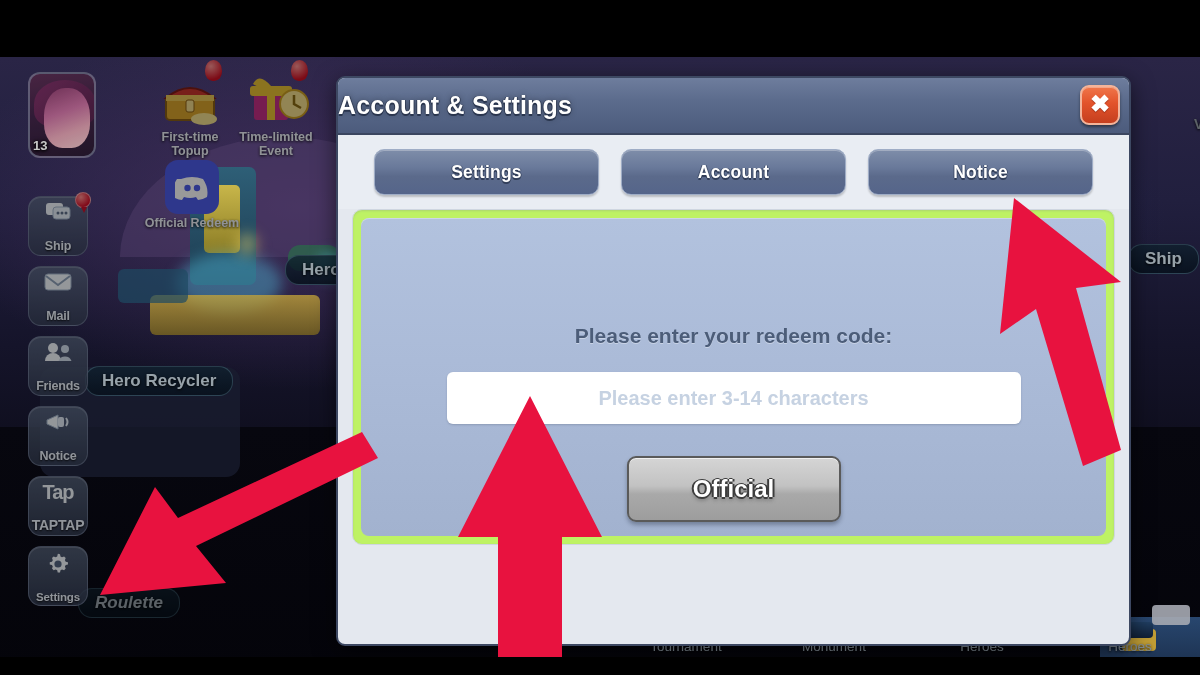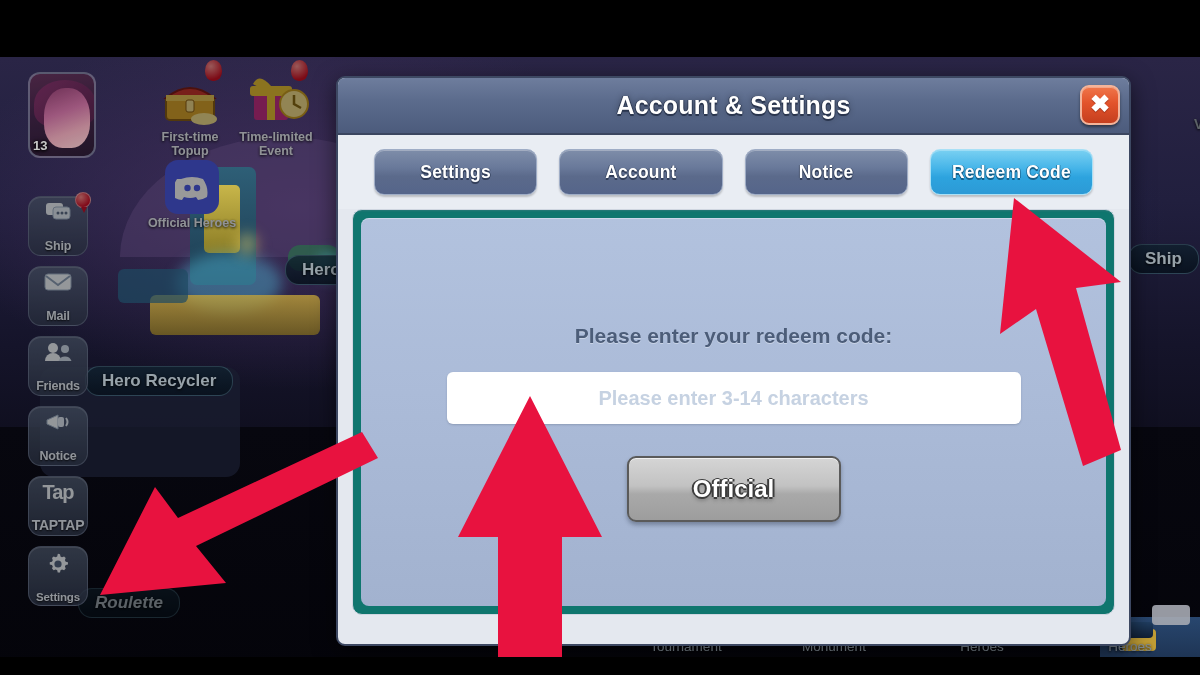--- a/index.html
+++ b/index.html
@@ -170,21 +170,21 @@
     background: #e4e8ef;
     border: 2px solid #3d4862;
     box-shadow: 0 6px 22px rgba(0,0,0,0.55);
     overflow: hidden;
   }
   #modal-titlebar {
     position: relative;
     height: 57px;
     background: linear-gradient(180deg, #6e7d9d 0%, #5b6b8c 42%, #4c5b7c 100%);
     border-bottom: 2px solid #3b4660;
-    display:flex; align-items:center; justify-content:center;
+    display:flex; align-items:center; 
   }
   #modal-title {
     font-size: 25px; font-weight: 800; color: #ffffff;
     letter-spacing: 0.2px;
     text-shadow: 0 2px 0 rgba(40,52,76,0.95), 0 0 6px rgba(0,0,0,0.35),
                  -1px 0 0 rgba(40,52,76,0.6), 1px 0 0 rgba(40,52,76,0.6);
   }
   #close-button {
     position:absolute; right: 9px; top: 7px;
     width: 40px; height: 40px;
@@ -222,23 +222,23 @@
     text-shadow: 0 2px 0 rgba(44,56,82,0.9), -1px 0 0 rgba(44,56,82,0.55), 1px 0 0 rgba(44,56,82,0.55);
   }
   .tab.active {
     background: linear-gradient(180deg, #79d0f2 0%, #45b4e8 42%, #2da3de 62%, #2c9ad6 100%);
     border: 1.5px solid #a9e0f6;
     text-shadow: 0 2px 0 rgba(20,86,125,0.9), -1px 0 0 rgba(20,86,125,0.55), 1px 0 0 rgba(20,86,125,0.55);
   }
 
   #content-frame {
     margin: 0 14px 16px 14px;
-    height: 406px;
+    height: 336px;
     border-radius: 10px;
-    background: #0f766e;
+    background: #bef264;
     border: 1px solid #cfd6e0;
     padding: 8px;
     box-shadow: inset 0 1px 2px rgba(120,132,156,0.25);
   }
   #content-panel {
     width:100%; height:100%;
     border-radius: 8px;
     background: linear-gradient(180deg, #b2c2de 0%, #abbbd8 45%, #a2b2cf 100%);
     box-shadow: inset 0 1px 0 rgba(255,255,255,0.35);
     position: relative;
@@ -422,21 +422,21 @@
   <div class="promo" style="left:144px; top:160px;">
     <div class="art" style="height:54px;">
       <div style="width:54px;height:54px;margin:0 auto;border-radius:13px;background:#4d5bea;display:flex;align-items:center;justify-content:center;">
         <svg width="34" height="26" viewBox="0 0 34 26">
           <path fill="#ffffff" d="M6 5 q11-4 22 0 q6 9 4 18 q-5 3-9 3 l-2-3 q-6 2-12 0 l-2 3 q-4 0-9-3 q-2-9 4-18 z"></path>
           <circle cx="12.5" cy="14" r="3.2" fill="#4d5bea"></circle>
           <circle cx="22" cy="14" r="3.2" fill="#4d5bea"></circle>
         </svg>
       </div>
     </div>
-    <div class="cap" style="margin-top:2px;">Official Heroes</div>
+    <div class="cap" style="margin-top:2px;">Official Redeem</div>
   </div>
 
   <div class="world-label" style="left:85px;  top:366px;">Hero Recycler</div>
   <div class="world-label" style="left:285px; top:255px;">Hero</div>
   <div class="world-label" style="left:1128px;top:244px;">Ship</div>
   <div class="world-label dim" style="left:78px; top:588px;font-style:italic;">Roulette</div>
   <div class="world-label dim" style="left:1178px; top:112px; border:none; background:none; font-size:14px;">Ve</div>
 
   <div id="bottom-nav">
     <div class="nav-item">
@@ -463,21 +463,20 @@
       <div id="modal-title">Account &amp; Settings</div>
       <div id="close-button">
         <span class="x">✖</span>
       </div>
     </div>
 
     <div id="tabbar">
       <div class="tab">Settings</div>
       <div class="tab">Account</div>
       <div class="tab">Notice</div>
-      <div class="tab active">Redeem Code</div>
     </div>
 
     <div id="content-frame">
       <div id="content-panel">
         <div id="prompt-label">Please enter your redeem code:</div>
         <input id="code-input" type="text" placeholder="Please enter 3-14 characters" style="">
         <div id="confirm-button">Official</div>
       </div>
     </div>
   </div>

